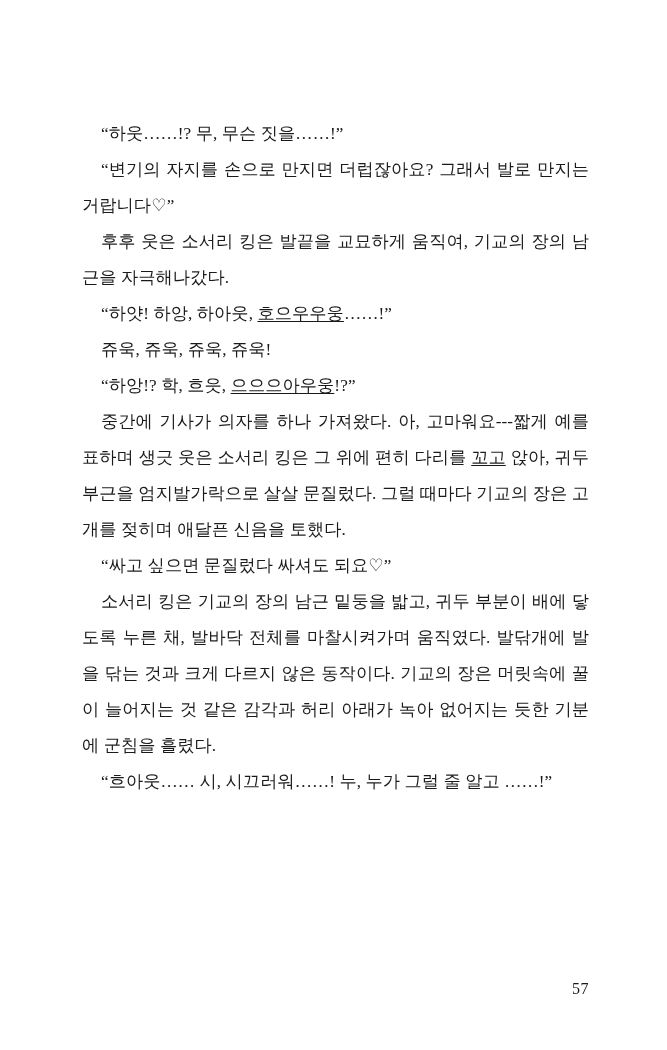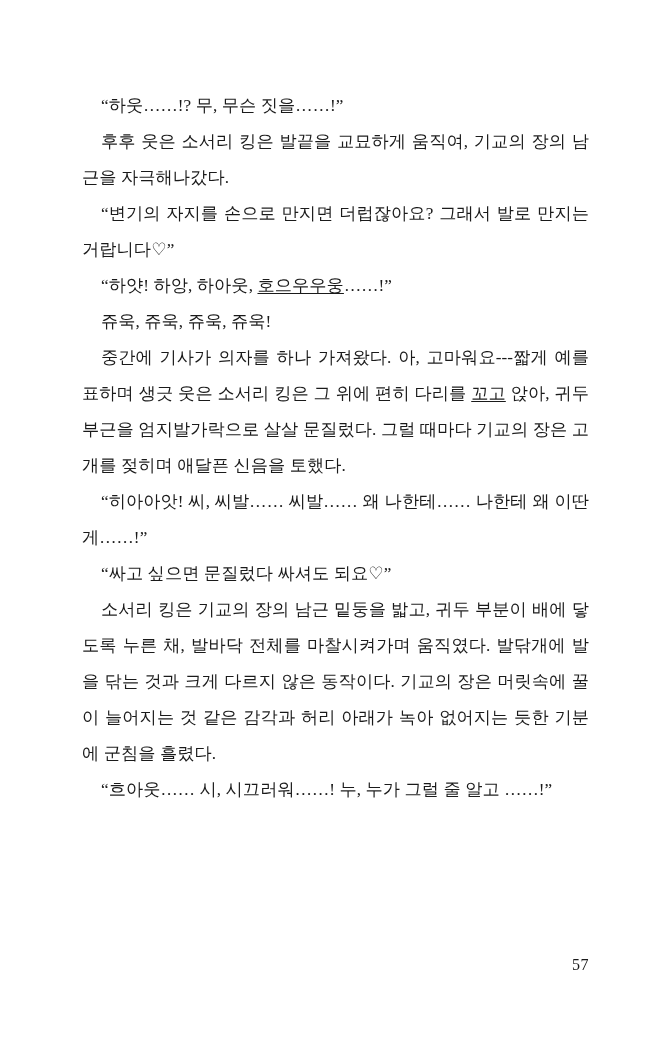--- a/index.html
+++ b/index.html
@@ -12,21 +12,21 @@
     background: #ffffff;
     font-family: "Liberation Serif", "DejaVu Serif", serif;
     color: #1a1a1a;
     overflow: hidden;
   }
   .page {
     position: relative;
     width: 667px;
     height: 1034px;
     box-sizing: border-box;
-    padding: 88px 78px 40px 82px;
+    padding: 116px 78px 40px 82px;
   }
   .body-text {
     font-size: 17.2px;
     line-height: 36px;
     text-align: justify;
     text-justify: inter-character;
     letter-spacing: 0.1px;
     word-break: break-all;
   }
   .para {
@@ -34,37 +34,37 @@
     text-indent: 1.1em;
   }
   .u {
     text-decoration: underline;
     text-underline-offset: 2px;
     text-decoration-thickness: 1px;
   }
   .page-number {
     position: absolute;
     right: 78px;
-    bottom: 60px;
+    bottom: 36px;
     font-size: 16px;
     font-family: "Liberation Serif", "DejaVu Serif", serif;
     color: #1a1a1a;
     letter-spacing: 0.5px;
   }
 </style>
 </head>
 <body>
 
 <div class="page">
   <div class="body-text">
     <p class="para">“하웃……!? 무, 무슨 짓을……!”</p>
+    <p class="para">“변기의 자지를 손으로 만지면 더럽잖아요? 그래서 발로 만지는 거랍니다♡”</p>
     <p class="para">후후 웃은 소서리 킹은 발끝을 교묘하게 움직여, 기교의 장의 남근을 자극해나갔다.</p>
-    <p class="para">“변기의 자지를 손으로 만지면 더럽잖아요? 그래서 발로 만지는 거랍니다♡”</p>
     <p class="para">“하얏! 하앙, 하아웃, <span class="u">호으우우웅</span>……!”</p>
     <p class="para">쥬욱, 쥬욱, 쥬욱, 쥬욱!</p>
+    <p class="para">“하앙!? 학, 흐읏, <span class="u">으으으아우웅</span>!?”</p>
     <p class="para">중간에 기사가 의자를 하나 가져왔다. 아, 고마워요---짧게 예를 표하며 생긋 웃은 소서리 킹은 그 위에 편히 다리를 <span class="u">꼬고</span> 앉아, 귀두 부근을 엄지발가락으로 살살 문질렀다. 그럴 때마다 기교의 장은 고개를 젖히며 애달픈 신음을 토했다.</p>
-    <p class="para">“히아아앗! 씨, 씨발…… 씨발…… 왜 나한테…… 나한테 왜 이딴 게……!”</p>
     <p class="para">“싸고 싶으면 문질렀다 싸셔도 되요♡”</p>
     <p class="para">소서리 킹은 기교의 장의 남근 밑둥을 밟고, 귀두 부분이 배에 닿도록 누른 채, 발바닥 전체를 마찰시켜가며 움직였다. 발닦개에 발을 닦는 것과 크게 다르지 않은 동작이다. 기교의 장은 머릿속에 꿀이 늘어지는 것 같은 감각과 허리 아래가 녹아 없어지는 듯한 기분에 군침을 흘렸다.</p>
     <p class="para">“흐아웃…… 시, 시끄러워……! 누, 누가 그럴 줄 알고 ……!”</p>
   </div>
   <div class="page-number">57</div>
 </div>
 
 </body></html>

